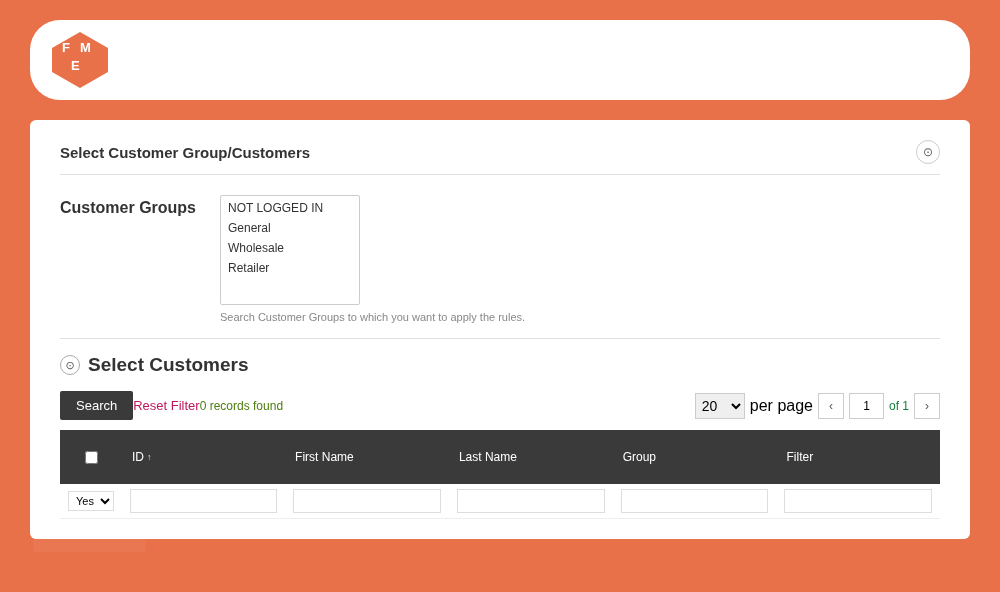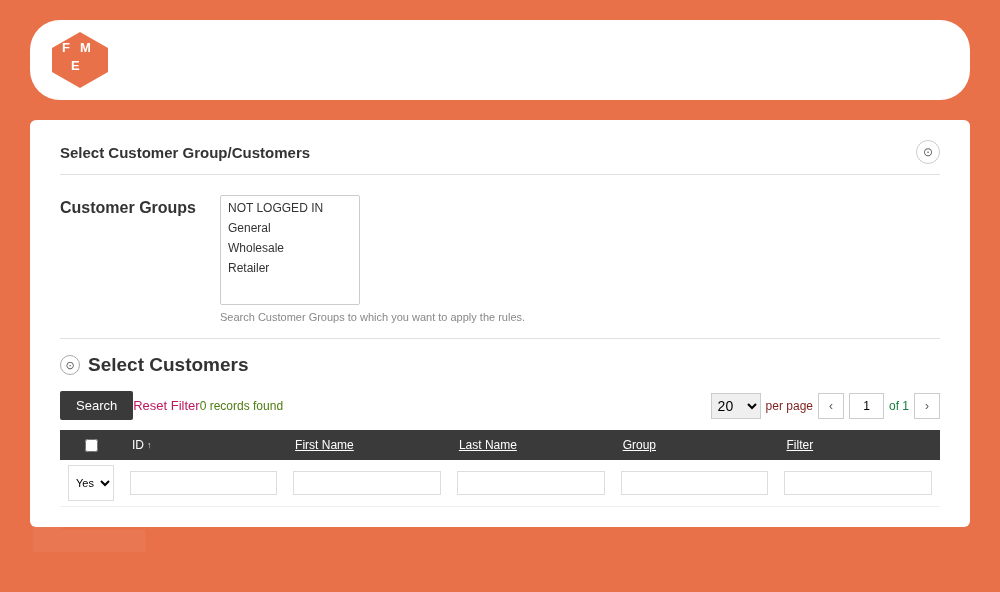--- a/index.html
+++ b/index.html
@@ -196,22 +196,22 @@
 
     .per-page-select {
       border: 1px solid #ccc;
       padding: 3px 2px;
       font-size: 14px;
       height: 26px;
       margin-left: 24px;
     }
 
     .per-page-label {
-      font-size: 12px;
-      color: #7f1d1d;
+      font-size: 16px;
+      color: #000000;
     }
 
     .pager-btn {
       width: 26px;
       height: 26px;
       border: 1px solid #ccc;
       background: white;
       display: flex;
       align-items: center;
       justify-content: center;
@@ -239,25 +239,24 @@
       border-collapse: collapse;
       font-size: 12px;
     }
 
     .data-table thead tr {
       background-color: #3a3a3a;
       color: white;
     }
 
     .data-table thead th {
-      padding: 8px 10px;
+      padding: 20px 10px;
       text-align: left;
       font-weight: normal;
       font-size: 12px;
-      text-decoration: underline;
     }
 
     .data-table thead th.checkbox-col {
       width: 40px;
       text-align: center;
     }
 
     .th-sort {
       display: inline-flex;
       align-items: center;
@@ -287,21 +286,21 @@
       border: 1px solid #ddd;
       padding: 3px 5px;
       font-size: 11px;
       height: 24px;
     }
 
     .yes-dropdown {
       border: 1px solid #ddd;
       padding: 2px 3px;
       font-size: 11px;
-      height: 36px;
+      height: 20px;
       background: white;
     }
 
     .checkbox-th {
       display: flex;
       justify-content: center;
       align-items: center;
     }
 
     input[type="checkbox"] {

